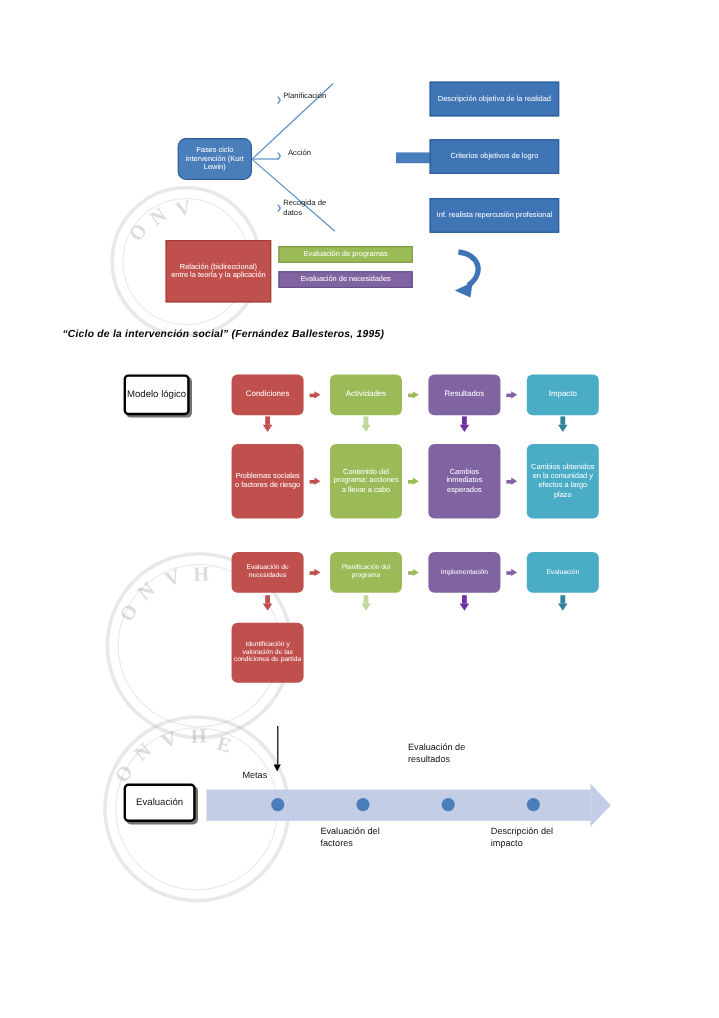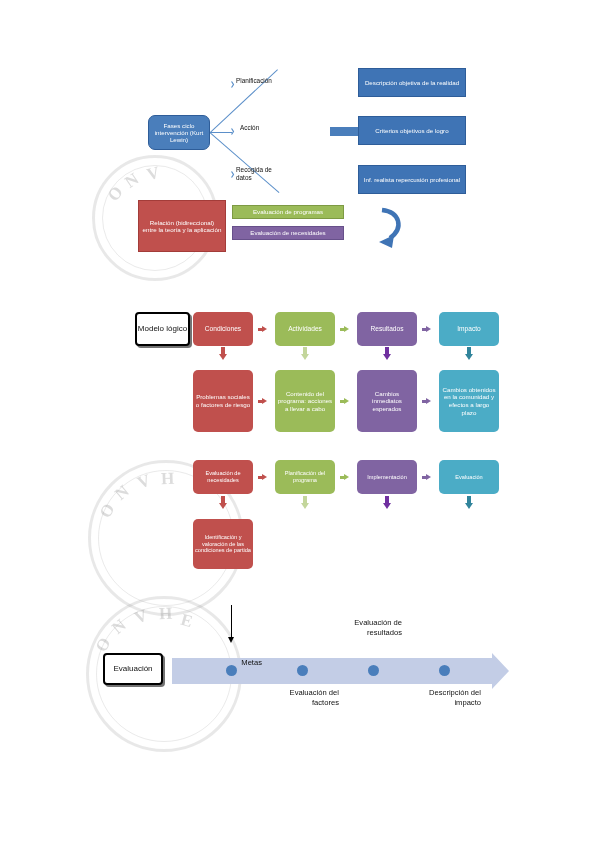--- a/index.html
+++ b/index.html
@@ -69,21 +69,21 @@
   .darrow:after{content:"";position:absolute;left:0;top:6.5px;
      border-left:4px solid transparent;border-right:4px solid transparent;
      border-top:6.5px solid currentColor;}
 
   
   #diagram3{position:absolute;left:92px;top:600px;width:425px;height:120px;}
   .tl-band{position:absolute;background:#c3cde6;height:26px;}
   .tl-head{position:absolute;border-top:18px solid transparent;
      border-bottom:18px solid transparent;border-left:17px solid #c3cde6;}
   .tl-dot{position:absolute;width:11px;height:11px;border-radius:50%;background:#4a7ebb;}
-  .tl-lbl{position:absolute;font-size:7.6px;text-align:right;line-height:1.3;color:#111;}
+  .tl-lbl{position:absolute;font-size:7.6px;text-align:left;line-height:1.3;color:#111;}
   .tl-vline{position:absolute;width:1px;background:#000;}
   .tl-vline:after{content:"";position:absolute;left:-3px;bottom:-6px;
      border-left:3.5px solid transparent;border-right:3.5px solid transparent;
      border-top:6px solid #000;}
 </style>
 </head>
 <body>
 
 <div class="page">
 
@@ -152,24 +152,25 @@
     <div class="d1box purplebar" style="left:96px;top:166px;width:112px;height:14px;">
       <span>Evaluación de necesidades</span>
     </div>
 
     <svg style="position:absolute;left:238px;top:144px;" width="40" height="46">
       <path d="M8 6 C26 8 30 24 16 34" stroke="#3f74b5" stroke-width="4.5" fill="none"></path>
       <path d="M20 31 L5 38 L18 44 Z" fill="#3f74b5"></path>
     </svg>
   </div>
 
+  <div id="caption">“Ciclo de la intervención social” (Fernández Ballesteros, 1995)</div>
 
   <div id="diagram2">
 
-    <div class="tagbox" style="left:11px;top:12px;width:55px;height:34px;margin-left:32px;">
+    <div class="tagbox" style="left:11px;top:12px;width:55px;height:34px;">
       <span>Modelo lógico</span>
     </div>
 
     <div class="rbox c-red" style="left:101px;top:12px;width:60px;height:34px;font-size:6.6px;">
       <span>Condiciones</span>
     </div>
     <span class="rarrow" style="left:166px;top:26px;color:#c0504d;">
         <i></i>
       </span>
 
@@ -282,21 +283,21 @@
     <div class="tl-vline" style="left:139px;top:5px;height:32px;"></div>
 
     <div class="tl-band" style="left:80px;top:58px;width:320px;"></div>
     <div class="tl-head" style="left:400px;top:53px;"></div>
 
     <div class="tl-dot" style="left:134px;top:65px;"></div>
     <div class="tl-dot" style="left:205px;top:65px;"></div>
     <div class="tl-dot" style="left:276px;top:65px;"></div>
     <div class="tl-dot" style="left:347px;top:65px;"></div>
 
-    <div class="tl-lbl" style="left:110px;top:41px;width:60px;margin-top:17px;">Metas</div>
+    <div class="tl-lbl" style="left:110px;top:41px;width:60px;">Metas</div>
 
     <div class="tl-lbl" style="left:175px;top:88px;width:72px;">Evaluación del factores</div>
 
     <div class="tl-lbl" style="left:248px;top:18px;width:62px;">Evaluación de resultados</div>
 
     <div class="tl-lbl" style="left:317px;top:88px;width:72px;">Descripción del impacto</div>
   </div>
 
 </div>
 

